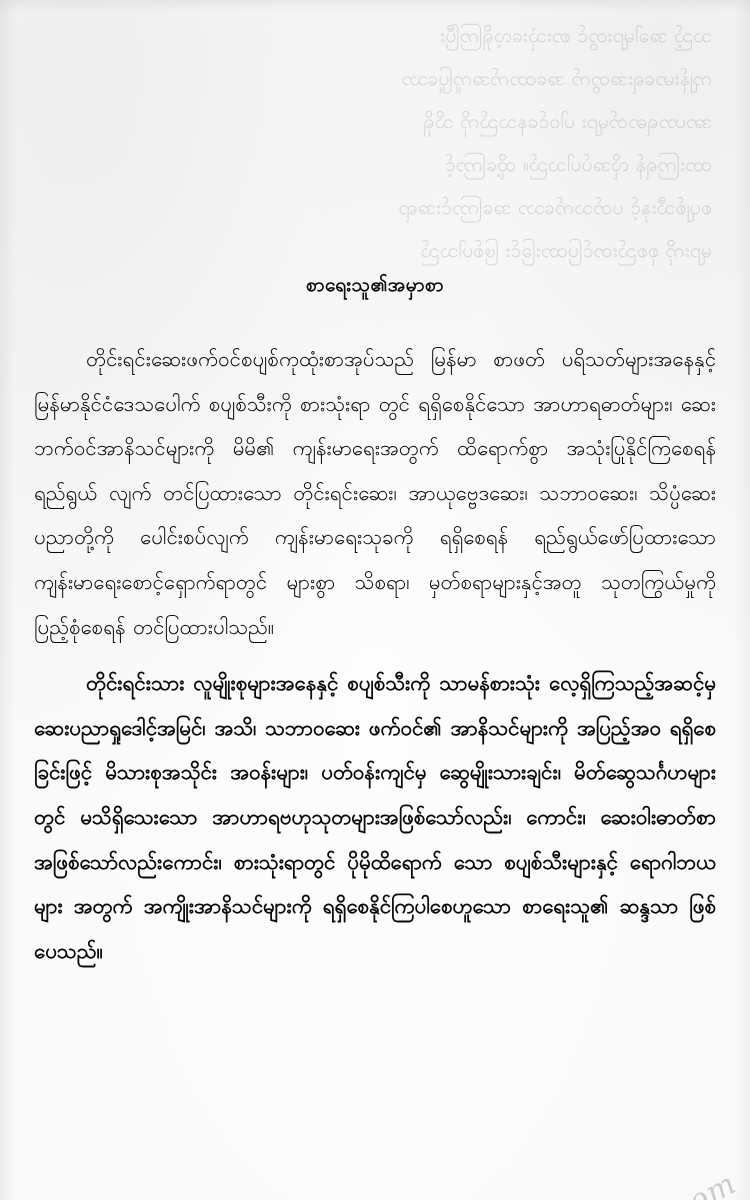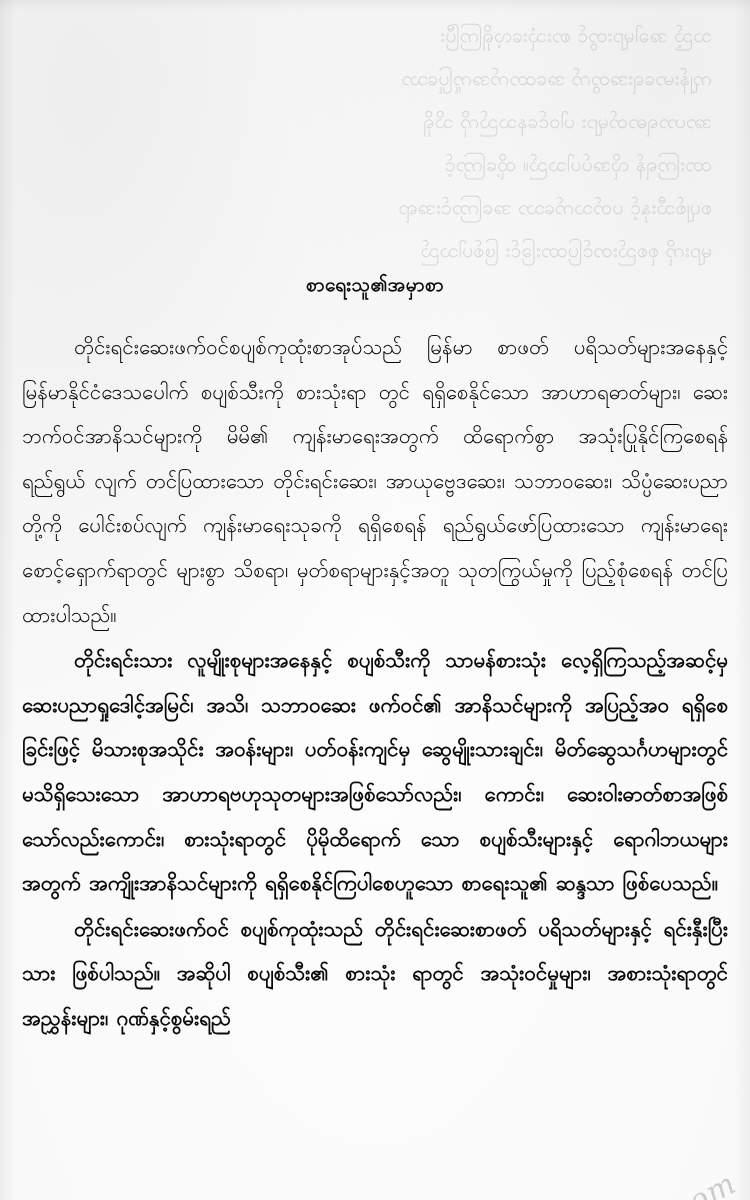--- a/index.html
+++ b/index.html
@@ -79,21 +79,21 @@
     top: 325px;
     left: 22px;
     width: 706px;
     color: #0a0a0a;
   }
   .para {
     font-size: 20.5px;
     line-height: 44.6px;
     text-align: justify;
     text-justify: inter-word;
-    margin: 0;
+    margin: 12px;
     word-spacing: 1px;
   }
   .para + .para {
     margin-top: 1px;
     font-weight: bold;
   }
   .para .indent {
     display: inline-block;
     width: 52px;
   }
@@ -146,21 +146,20 @@
     <div>ထားကြရန် လိုအပ်ပါသည်။ ထို့ကြောင့်</div>
     <div>စပျစ်သီးနှင့် ပတ်သက်သော အကြောင်းအရာ</div>
     <div>များကို စုစည်းတင်ပြထားခြင်း ဖြစ်ပါသည်</div>
   </div>
 
   <div class="heading">စာရေးသူ၏အမှာစာ</div>
 
   <div class="body-text">
     <p class="para"><span class="indent"></span><span>တိုင်းရင်းဆေးဖက်ဝင်စပျစ်ကုထုံးစာအုပ်သည် မြန်မာ စာဖတ် ပရိသတ်များအနေနှင့် မြန်မာနိုင်ငံဒေသပေါက် စပျစ်သီးကို စားသုံးရာ တွင် ရရှိစေနိုင်သော အာဟာရဓာတ်များ၊ ဆေးဘက်ဝင်အာနိသင်များကို မိမိ၏ ကျန်းမာရေးအတွက် ထိရောက်စွာ အသုံးပြုနိုင်ကြစေရန် ရည်ရွယ် လျက် တင်ပြထားသော တိုင်းရင်းဆေး၊ အာယုဗ္ဗေဒဆေး၊ သဘာဝဆေး၊ သိပ္ပံဆေးပညာတို့ကို ပေါင်းစပ်လျက် ကျန်းမာရေးသုခကို ရရှိစေရန် ရည်ရွယ်ဖော်ပြထားသော ကျန်းမာရေးစောင့်ရှောက်ရာတွင် များစွာ သိစရာ၊ မှတ်စရာများနှင့်အတူ သုတကြွယ်မှုကို ပြည့်စုံစေရန် တင်ပြထားပါသည်။</span></p>
     <p class="para"><span class="indent"></span><span>တိုင်းရင်းသား လူမျိုးစုများအနေနှင့် စပျစ်သီးကို သာမန်စားသုံး လေ့ရှိကြသည့်အဆင့်မှ ဆေးပညာရှုဒေါင့်အမြင်၊ အသိ၊ သဘာဝဆေး ဖက်ဝင်၏ အာနိသင်များကို အပြည့်အဝ ရရှိစေခြင်းဖြင့် မိသားစုအသိုင်း အဝန်းများ၊ ပတ်ဝန်းကျင်မှ ဆွေမျိုးသားချင်း၊ မိတ်ဆွေသင်္ဂဟများတွင် မသိရှိသေးသော အာဟာရဗဟုသုတများအဖြစ်သော်လည်း၊ ကောင်း၊ ဆေးဝါးဓာတ်စာအဖြစ်သော်လည်းကောင်း၊ စားသုံးရာတွင် ပိုမိုထိရောက် သော စပျစ်သီးများနှင့် ရောဂါဘယများ အတွက် အကျိုးအာနိသင်များကို ရရှိစေနိုင်ကြပါစေဟူသော စာရေးသူ၏ ဆန္ဒသာ ဖြစ်ပေသည်။</span></p>
-    <p class="para"><span class="indent"></span><span>တိုင်းရင်းဆေးဖက်ဝင် စပျစ်ကုထုံးသည် တိုင်းရင်းဆေးစာဖတ် ပရိသတ်များနှင့် ရင်းနှီးပြီးသား ဖြစ်ပါသည်။ အဆိုပါ စပျစ်သီး၏ စားသုံး ရာတွင် အသုံးဝင်မှုများ၊ အစားသုံးရာတွင် အညွှန်းများ၊ ဂုဏ်နှင့်စွမ်းရည်</span></p>
   </div>
 
   <div class="watermark">myanmar.com</div>
 
   <div class="edge-left"></div>
   <div class="edge-right"></div>
   <div class="edge-top"></div>
 </div>
 
 </body></html>

